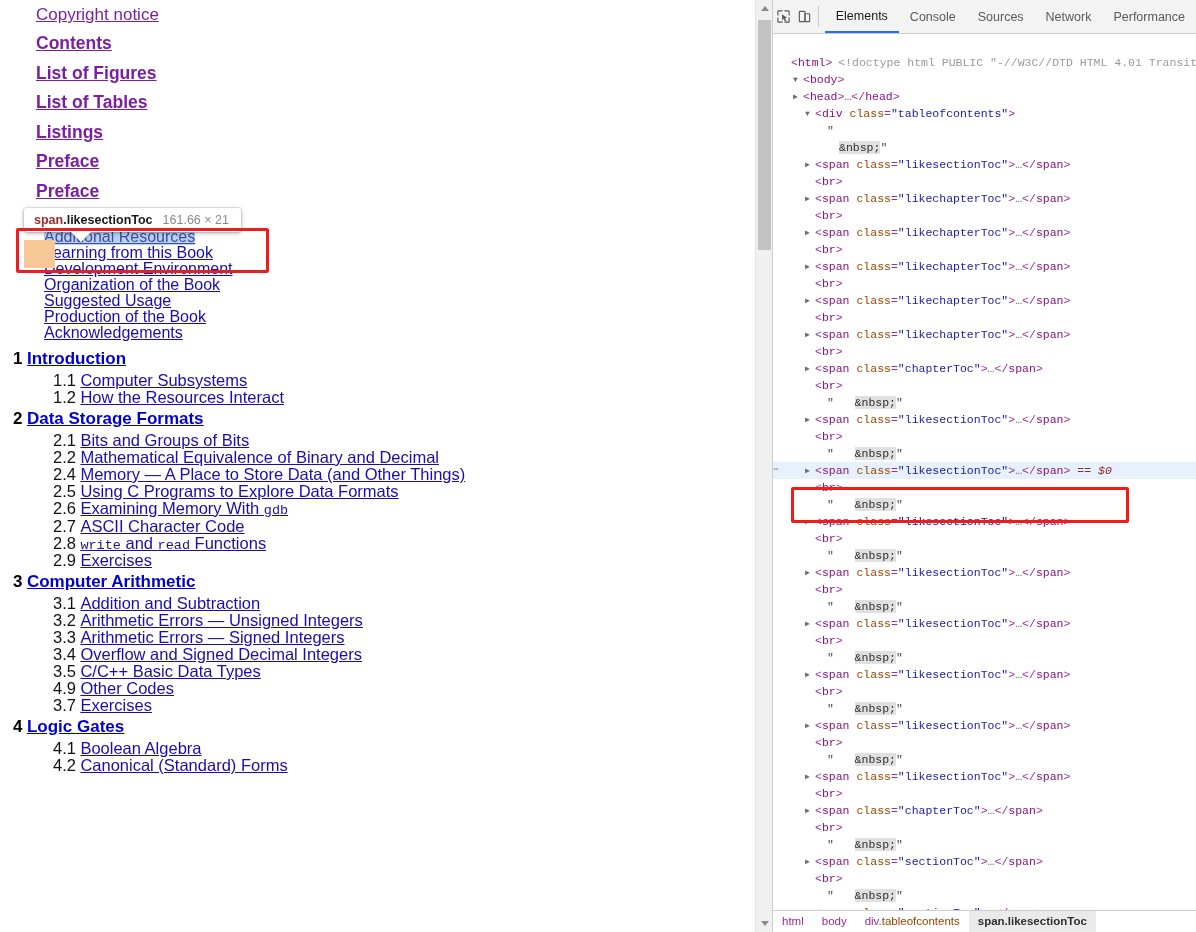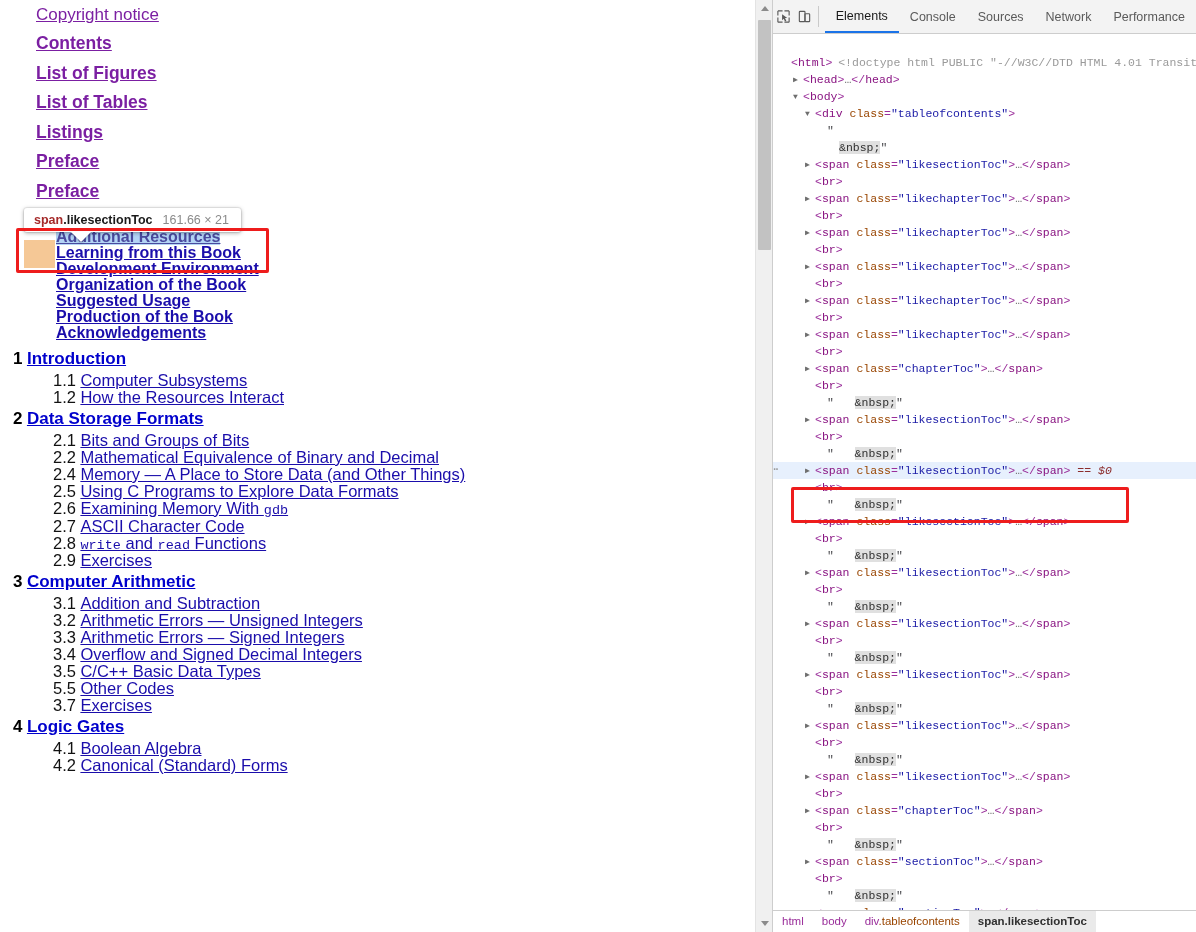--- a/index.html
+++ b/index.html
@@ -30,21 +30,21 @@
   
   .fm { margin-left: 28px; }
   .fm a {
     color: #7b1fa2; text-decoration: underline;
     font-size: 17px;
   }
   .fm.first a { font-weight: normal; font-size: 17px; }
   .fm.strong a { font-weight: bold; font-size: 17.5px; }
 
   
-  .pref { margin-left: 48px; font-weight: bold; }
+  .pref { margin-left: 36px; }
   .pref a { color: #1a0dab; text-decoration: underline; font-size: 16px; }
 
   
   .chap { margin-left: 5px; }
   .chap .num { color: #000; font-weight: bold; font-size: 17px; }
   .chap a { color: #0000cc; text-decoration: underline; font-weight: bold; font-size: 17px; }
 
   
   .sec { margin-left: 45px; }
   .sec .num { color: #111; font-size: 16.5px; }
@@ -405,21 +405,21 @@
       </div>
       <div class="toc-line sec">
         <span class="num">3.4</span>
         <a href="#">Overflow and Signed Decimal Integers</a>
       </div>
       <div class="toc-line sec">
         <span class="num">3.5</span>
         <a href="#">C/C++ Basic Data Types</a>
       </div>
       <div class="toc-line sec">
-        <span class="num">5.5</span>
+        <span class="num">4.9</span>
         <a href="#">Other Codes</a>
       </div>
       <div class="toc-line sec">
         <span class="num">3.7</span>
         <a href="#">Exercises</a>
       </div>
 
       <div style="height:4px"></div>
 
       <div class="toc-line chap">
@@ -480,22 +480,22 @@
       <div class="dt-tab">Network</div>
       <div class="dt-tab">Performance</div>
     </div>
 
     <div id="dt-tree">
       <div class="dn" style="padding-left:10px">
         <span class="c-doctype">&lt;!doctype html PUBLIC "-//W3C//DTD HTML 4.01 Transitional//</span>
       </div>
       <div id="dom-rows">
           <div class="dn" style="padding-left: 8px;"><span class="tw sp">▶</span><span class="c-punct">&lt;</span><span class="c-tag">html</span><span class="c-punct">&gt;</span></div>
+          <div class="dn" style="padding-left: 20px;"><span class="tw">▼</span><span class="c-punct">&lt;</span><span class="c-tag">body</span><span class="c-punct">&gt;</span></div>
           <div class="dn" style="padding-left: 20px;"><span class="tw">▶</span><span class="c-punct">&lt;</span><span class="c-tag">head</span><span class="c-punct">&gt;</span><span class="c-ell">…</span><span class="c-punct">&lt;/</span><span class="c-tag">head</span><span class="c-punct">&gt;</span></div>
-          <div class="dn" style="padding-left: 20px;"><span class="tw">▼</span><span class="c-punct">&lt;</span><span class="c-tag">body</span><span class="c-punct">&gt;</span></div>
           <div class="dn" style="padding-left: 32px;"><span class="tw">▼</span><span class="c-punct">&lt;</span><span class="c-tag">div</span> <span class="c-attr">class</span><span class="c-punct">=</span><span class="c-val">"tableofcontents"</span><span class="c-punct">&gt;</span></div>
           <div class="dn" style="padding-left: 44px;"><span class="tw sp">▶</span><span class="c-text">"</span></div>
           <div class="dn" style="padding-left: 56px;"><span class="tw sp">▶</span><span class="nbsp-hl">&amp;nbsp;</span><span class="c-text">"</span></div>
           <div class="dn" style="padding-left: 32px;"><span class="tw">▶</span><span class="c-punct">&lt;</span><span class="c-tag">span</span> <span class="c-attr">class</span><span class="c-punct">=</span><span class="c-val">"likesectionToc"</span><span class="c-punct">&gt;</span><span class="c-ell">…</span><span class="c-punct">&lt;/</span><span class="c-tag">span</span><span class="c-punct">&gt;</span></div>
           <div class="dn" style="padding-left: 32px;"><span class="tw sp">▶</span><span class="c-punct">&lt;</span><span class="c-tag">br</span><span class="c-punct">&gt;</span></div>
           <div class="dn" style="padding-left: 32px;"><span class="tw">▶</span><span class="c-punct">&lt;</span><span class="c-tag">span</span> <span class="c-attr">class</span><span class="c-punct">=</span><span class="c-val">"likechapterToc"</span><span class="c-punct">&gt;</span><span class="c-ell">…</span><span class="c-punct">&lt;/</span><span class="c-tag">span</span><span class="c-punct">&gt;</span></div>
           <div class="dn" style="padding-left: 32px;"><span class="tw sp">▶</span><span class="c-punct">&lt;</span><span class="c-tag">br</span><span class="c-punct">&gt;</span></div>
           <div class="dn" style="padding-left: 32px;"><span class="tw">▶</span><span class="c-punct">&lt;</span><span class="c-tag">span</span> <span class="c-attr">class</span><span class="c-punct">=</span><span class="c-val">"likechapterToc"</span><span class="c-punct">&gt;</span><span class="c-ell">…</span><span class="c-punct">&lt;/</span><span class="c-tag">span</span><span class="c-punct">&gt;</span></div>
           <div class="dn" style="padding-left: 32px;"><span class="tw sp">▶</span><span class="c-punct">&lt;</span><span class="c-tag">br</span><span class="c-punct">&gt;</span></div>
           <div class="dn" style="padding-left: 32px;"><span class="tw">▶</span><span class="c-punct">&lt;</span><span class="c-tag">span</span> <span class="c-attr">class</span><span class="c-punct">=</span><span class="c-val">"likechapterToc"</span><span class="c-punct">&gt;</span><span class="c-ell">…</span><span class="c-punct">&lt;/</span><span class="c-tag">span</span><span class="c-punct">&gt;</span></div>

